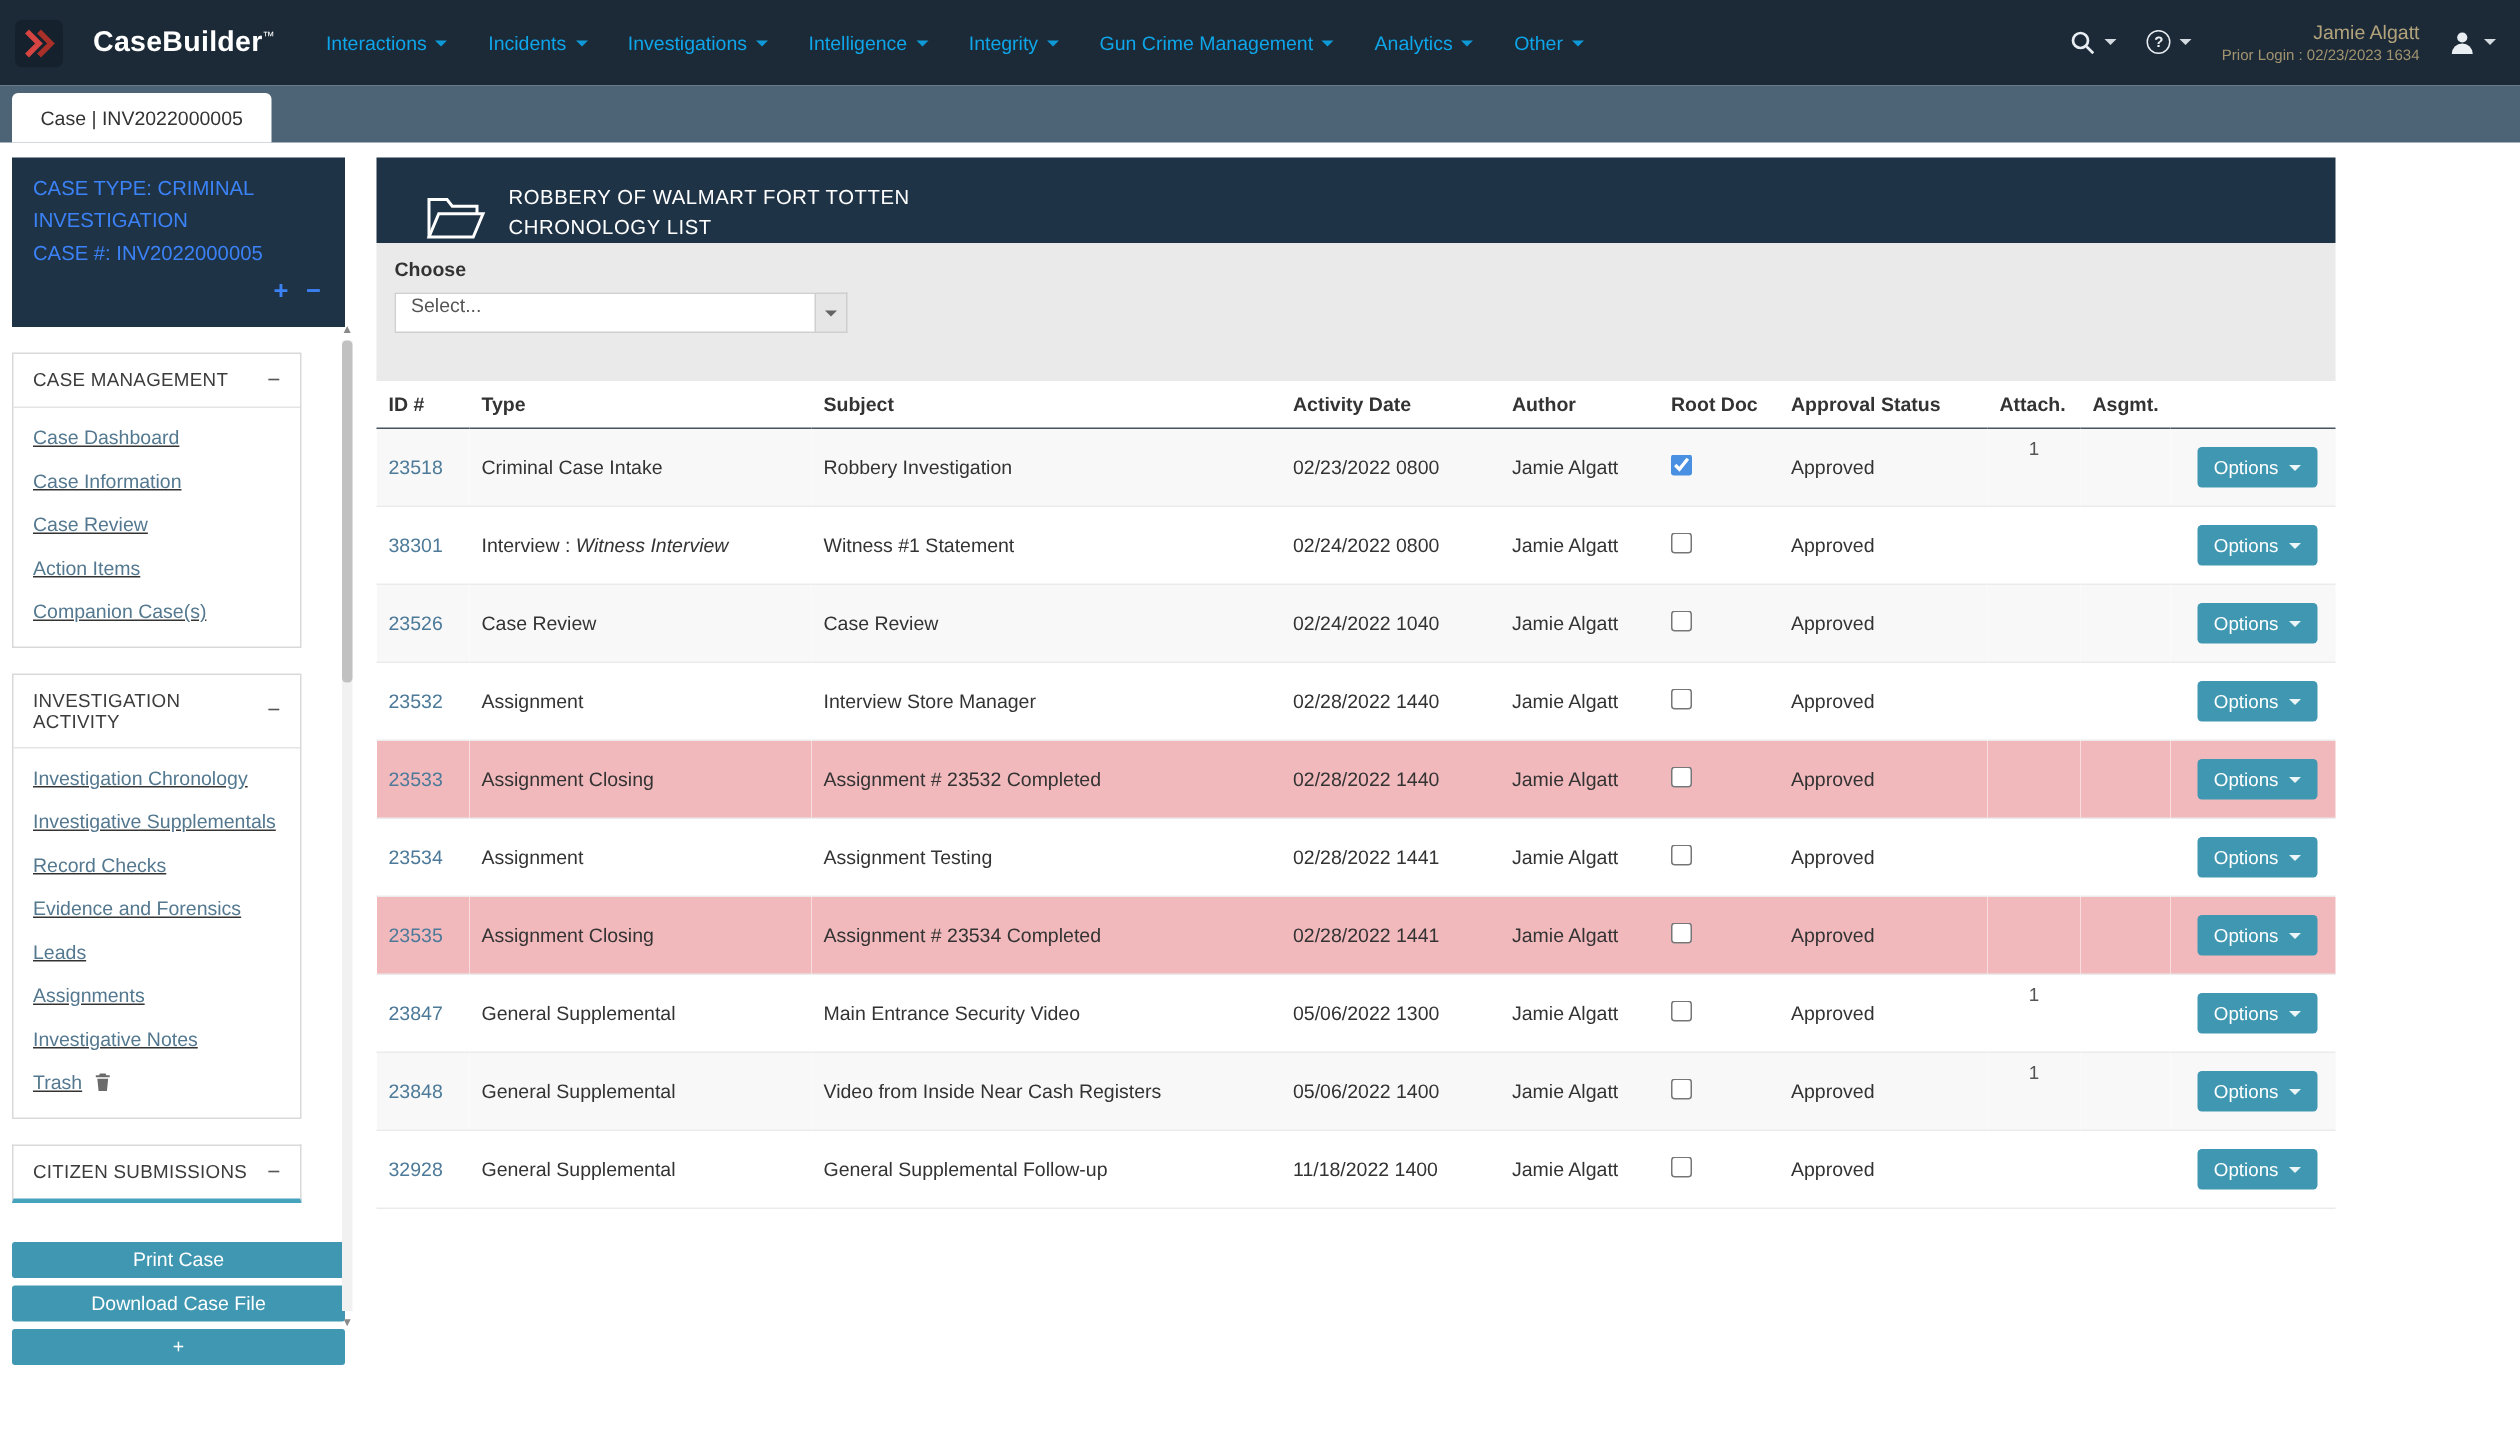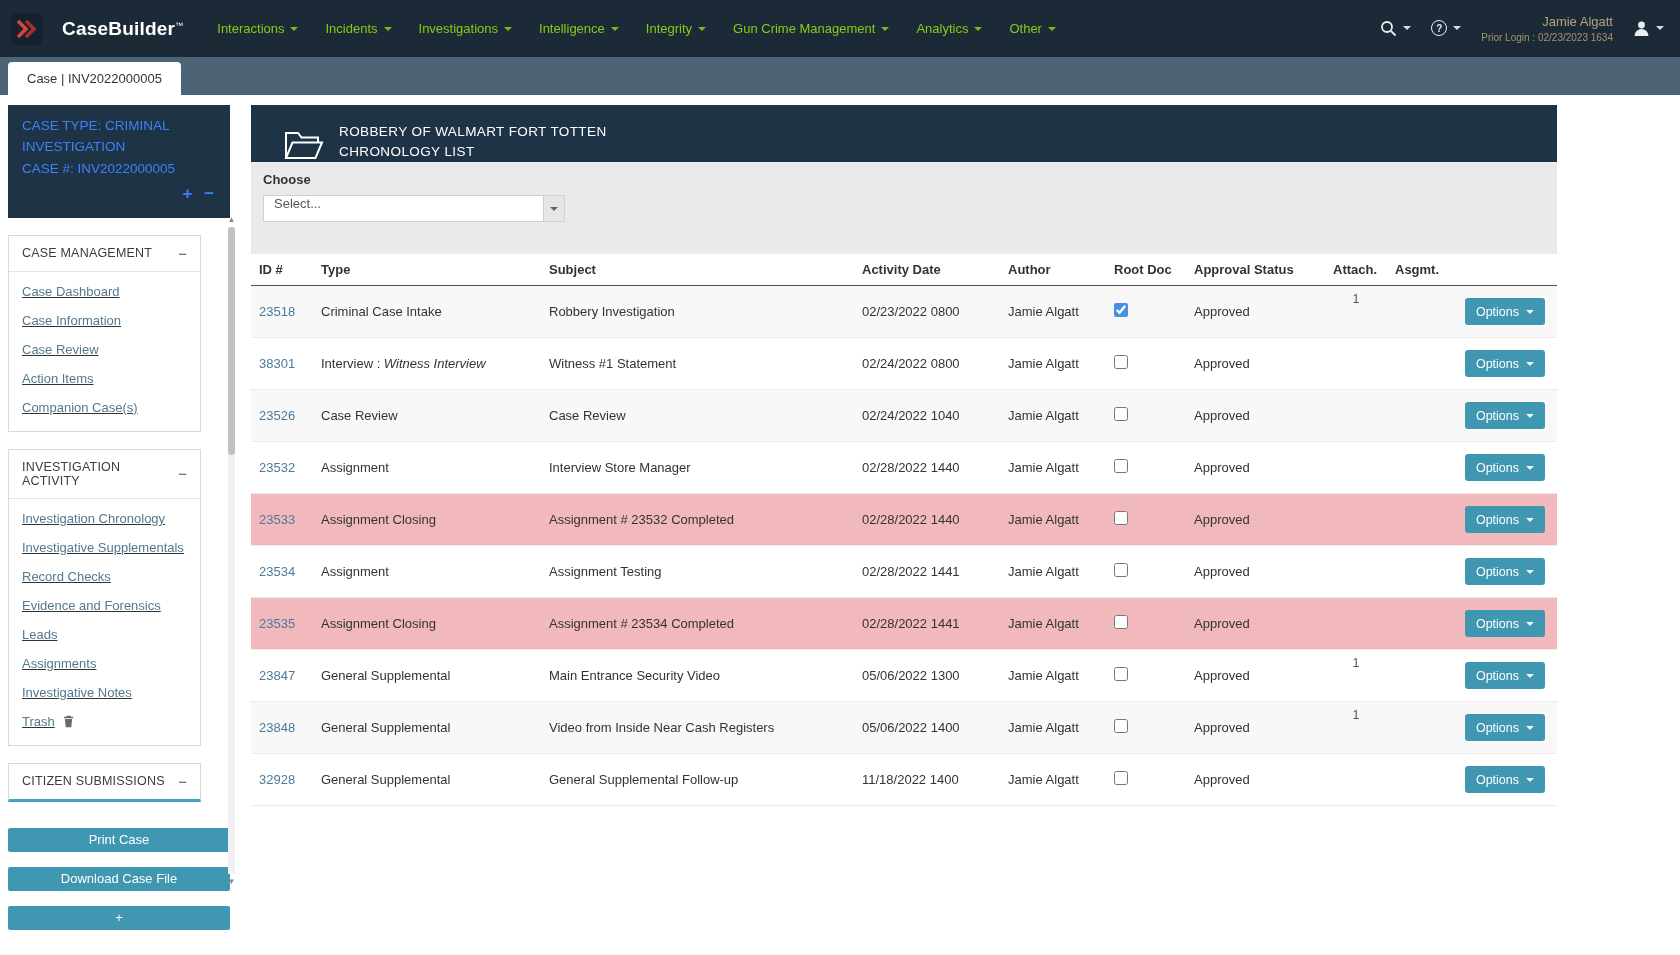--- a/index.html
+++ b/index.html
@@ -6,21 +6,21 @@
   html,body { width:1680px; height:955px; overflow:hidden; background:#fff;
     font-family:"Liberation Sans","DejaVu Sans",sans-serif; font-size:13px; color:#333; }
   a { text-decoration:none; }
 
   
   .navbar { height:57px; background:#1c2a38; display:flex; align-items:center; padding:0 16px 0 10px; }
   .brand { display:flex; align-items:center; gap:20px; margin-right:34px; }
   .brand-text { color:#fff; font-size:19px; font-weight:bold; letter-spacing:.2px; }
   .brand-text sup { font-size:8px; font-weight:normal; }
   .nav-items { display:flex; align-items:center; gap:27px; }
-  .nav-item { color:#84cc16; font-size:13px; display:flex; align-items:center; gap:6px; cursor:pointer; }
+  .nav-item { color:#0ea5e9; font-size:13px; display:flex; align-items:center; gap:6px; cursor:pointer; }
   .caret { width:0; height:0; border-left:4px solid transparent; border-right:4px solid transparent;
     border-top:4px solid; opacity:.9; display:inline-block; }
   .nav-right { margin-left:auto; display:flex; align-items:center; gap:20px; }
   .nav-icon-btn { display:flex; align-items:center; gap:6px; color:#e9eef3; cursor:pointer; }
   .q-circle { width:16px; height:16px; border:1.4px solid #e9eef3; border-radius:50%;
     display:inline-flex; align-items:center; justify-content:center; font-size:10px; font-weight:bold; }
   .user-block { text-align:right; line-height:1.35; }
   .user-name { color:#b3a37b; font-size:13px; }
   .user-login { color:#a2946f; font-size:10px; }
 
@@ -40,21 +40,21 @@
   .panel { width:193px; background:#fff; border:1px solid #d9d9d9; margin-top:17px; }
   .panel-head { display:flex; justify-content:space-between; align-items:center; padding:10px 13px; border-bottom:1px solid #e4e4e4; }
   .panel-title { font-size:12.5px; color:#3c3c3c; letter-spacing:.2px; }
   .panel-collapse { color:#555; font-size:15px; cursor:pointer; line-height:1; }
   .panel-items { padding:5px 0 9px;text-decoration:underline; }
   .panel-link { display:flex; align-items:center; gap:7px; padding:7px 13px; font-size:13px; color:#53788f; cursor:pointer; }
   .panel.accent-bottom { border-bottom:3px solid #45a3bd; }
   .panel.accent-bottom .panel-head { border-bottom:none; }
   .sidebar-buttons { margin-top:26px; width:222px; }
   .sidebar-btn { display:block; width:100%; height:24px; background:#3f97b1; color:#fff; border:none;
-    border-radius:2px; font-size:13px; margin-bottom:15px; cursor:pointer; font-family:inherit; }
+    border-radius:2px; font-size:13px; margin-bottom:5px; cursor:pointer; font-family:inherit; }
 
   
   .sidebar-scrollbar { position:absolute; left:225px; top:118px; width:13px; height:675px; }
   .scroll-arrow { color:#8a8a8a; font-size:8px; text-align:center; height:13px; line-height:13px; cursor:pointer; }
   .scroll-arrow.bottom { position:absolute; bottom:0; width:100%; }
   .scroll-track { position:absolute; top:14px; bottom:14px; left:3px; width:7px; background:#f1f1f1; }
   .scroll-thumb { position:absolute; top:0; width:7px; height:228px; background:#c1c1c1; border-radius:3px; cursor:pointer; }
 
   
   .main { position:absolute; left:251px; top:10px; width:1306px; }

